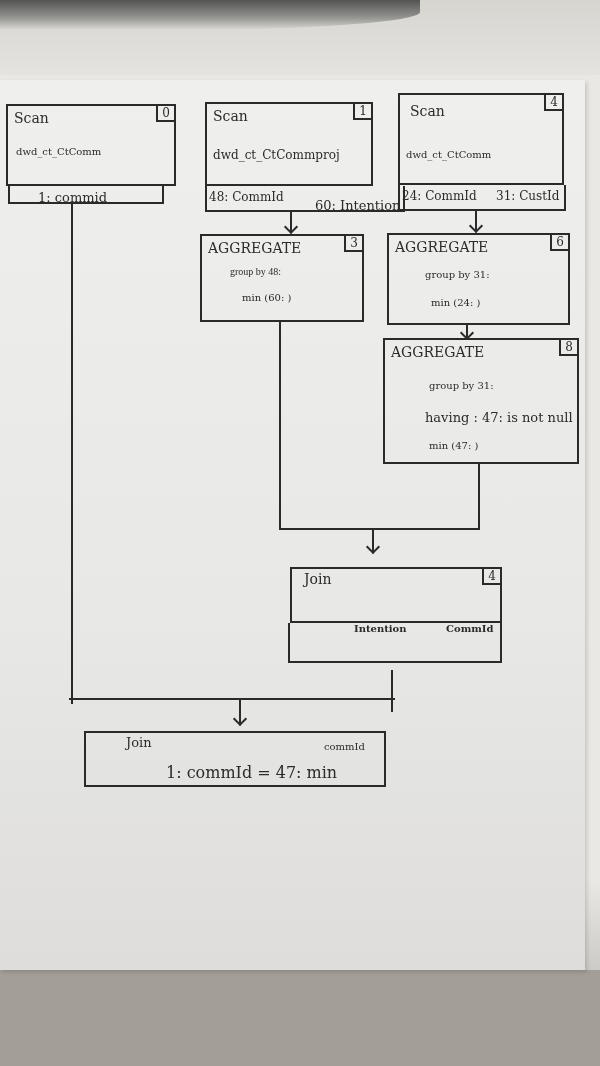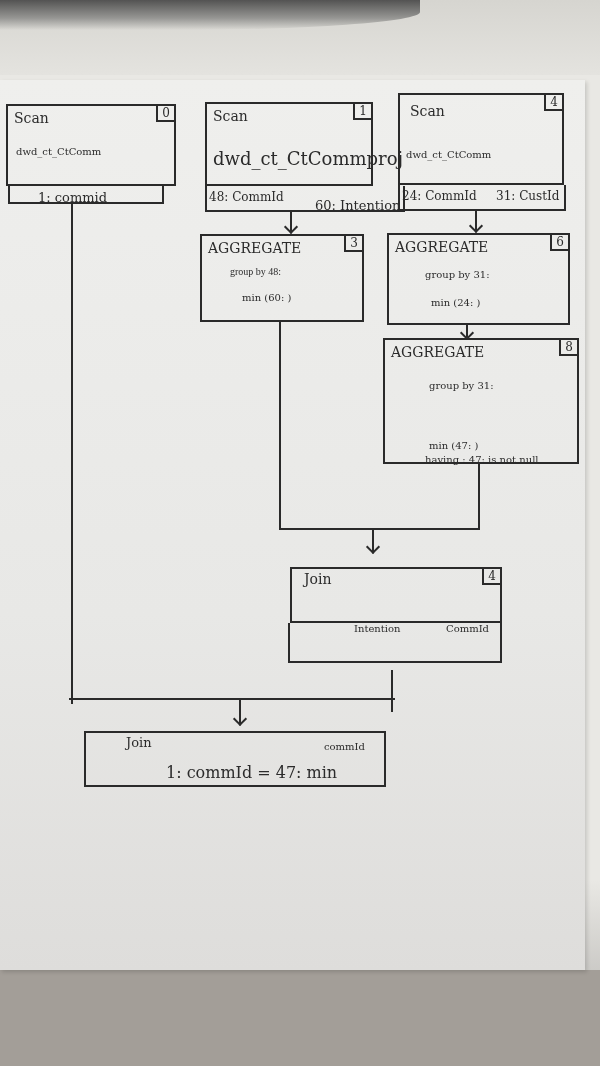--- a/index.html
+++ b/index.html
@@ -68,21 +68,21 @@
   <span class="id">0</span>
   <span class="line" style="left:8px;top:40px;">dwd_ct_CtComm</span>
 </div>
 <div class="sub" style="left:8px;top:186px;width:156px;height:18px;">
   <span style="position:absolute;left:28px;top:4px;">1: commid</span>
 </div>
 
 <div class="node" style="left:205px;top:102px;width:168px;height:84px;">
   <span class="op">Scan</span>
   <span class="id">1</span>
-  <span class="line" style="left:6px;top:44px;font-size:18px;">dwd_ct_CtCommproj</span>
+  <span class="line" style="left:6px;top:44px;font-size:12px;">dwd_ct_CtCommproj</span>
 </div>
 <div class="sub" style="left:205px;top:186px;width:200px;height:26px;">
   <span style="position:absolute;left:2px;top:4px;font-size:12px;">48: CommId</span>
   <span style="position:absolute;left:108px;top:12px;font-size:13px;">60: Intention</span>
 </div>
 
 <div class="node" style="left:398px;top:93px;width:166px;height:92px;">
   <span class="op" style="left:10px;top:8px;">Scan</span>
   <span class="id">4</span>
   <span class="line" style="left:6px;top:54px;">dwd_ct_CtComm</span>
@@ -110,35 +110,35 @@
   <span class="line" style="left:36px;top:34px;">group by 31:</span>
   <span class="line" style="left:42px;top:62px;">min (24: )</span>
 </div>
 <div class="wire" style="left:466px;top:325px;width:2px;height:12px;"></div>
 <div class="arrow" style="left:462px;top:328px;"></div>
 
 <div class="node" style="left:383px;top:338px;width:196px;height:126px;">
   <span class="op">AGGREGATE</span>
   <span class="id">8</span>
   <span class="line" style="left:44px;top:40px;">group by 31:</span>
-  <span class="line" style="left:40px;top:70px;font-size:10px;margin-top:44px;">having : 47: is not null</span>
+  <span class="line" style="left:40px;top:70px;font-size:13px;">having : 47: is not null</span>
   <span class="line" style="left:44px;top:100px;">min (47: )</span>
 </div>
 
 <div class="wire" style="left:279px;top:322px;width:2px;height:208px;"></div>
 <div class="wire" style="left:478px;top:464px;width:2px;height:66px;"></div>
 <div class="wire" style="left:279px;top:528px;width:201px;height:2px;"></div>
 <div class="wire" style="left:372px;top:530px;width:2px;height:22px;"></div>
 <div class="arrow" style="left:368px;top:542px;"></div>
 
 <div class="node" style="left:290px;top:567px;width:212px;height:56px;">
   <span class="op" style="left:12px;top:2px;">Join</span>
   <span class="id">4</span>
 </div>
-<div class="sub" style="left:288px;top:623px;width:214px;height:40px;">
+<div class="sub" style="left:288px;top:623px;width:214px;height:40px;font-weight:bold;">
   <span class="tiny" style="left:64px;top:0;">Intention</span>
   <span class="tiny" style="left:156px;top:0;">CommId</span>
 </div>
 
 <div class="wire" style="left:71px;top:204px;width:2px;height:500px;"></div>
 <div class="wire" style="left:391px;top:670px;width:2px;height:42px;"></div>
 <div class="wire" style="left:69px;top:698px;width:326px;height:2px;"></div>
 <div class="wire" style="left:239px;top:700px;width:2px;height:24px;"></div>
 <div class="arrow" style="left:235px;top:714px;"></div>
 

